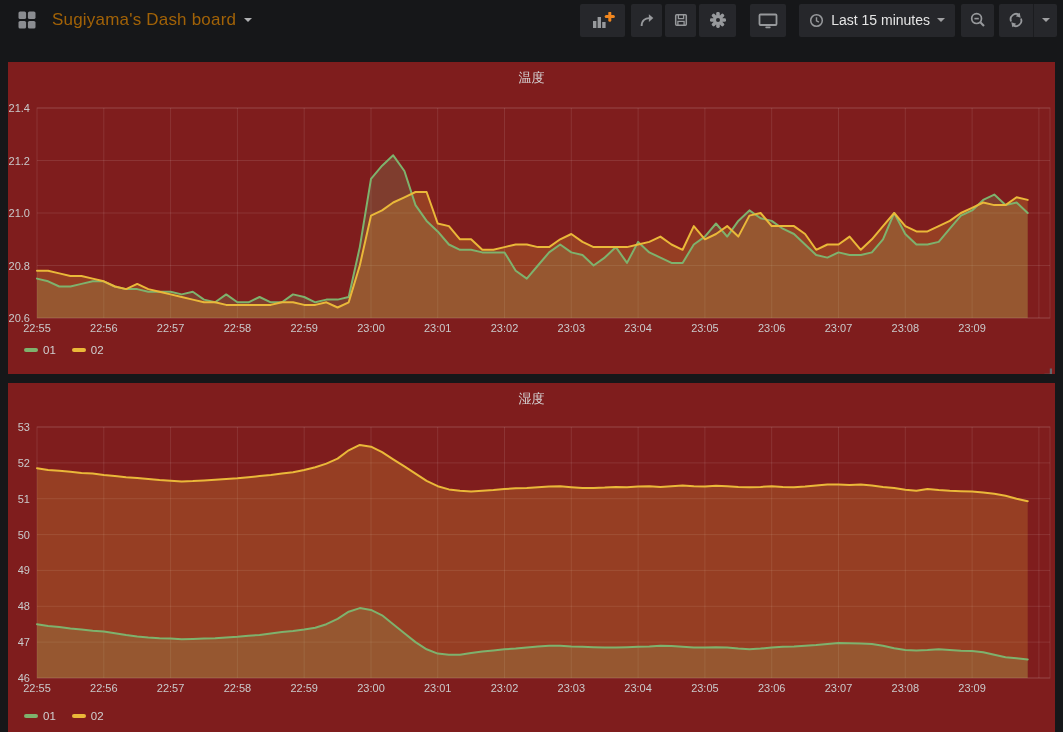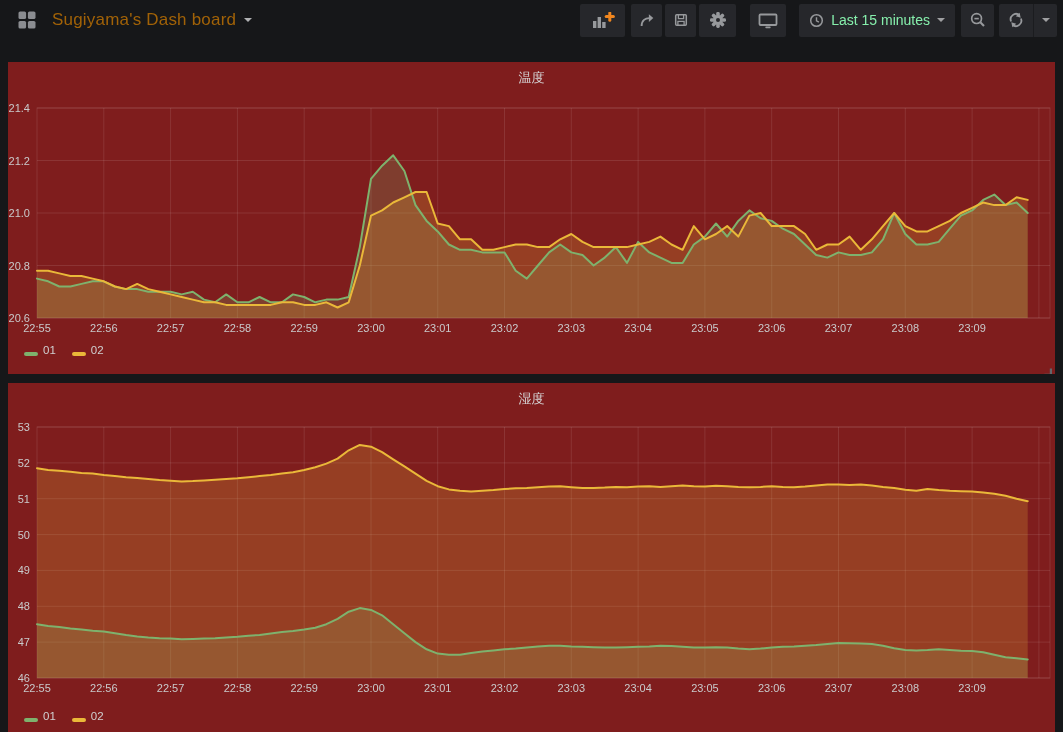--- a/index.html
+++ b/index.html
@@ -16,35 +16,35 @@
   .dash-title-wrap { display:flex; align-items:center; margin-left:8px; cursor:pointer; }
   .dash-title { color:#a16207; font-size:17px; font-weight:500; letter-spacing:.2px; }
   .caret { width:0; height:0; border-left:4px solid transparent; border-right:4px solid transparent; border-top:4px solid #9fa0a2; display:inline-block; }
   .title-caret { margin-left:8px; border-top-color:#b0b1b3; }
   .nav-right { margin-left:auto; display:flex; align-items:center; }
   .nav-btn {
     height:33px; background:#26272b; border:none; border-radius:2px;
     display:flex; align-items:center; justify-content:center;
     color:#97999c; cursor:pointer; flex:none;
   }
-  .time-picker { padding:0 10px; gap:7px; font-size:14px; font-weight:500; color:#86efac; }
+  .time-picker { padding:0 10px; gap:7px; font-size:14px; font-weight:500; color:#e5e5e5; }
   .refresh-group { display:flex; align-items:stretch; background:#26272b; border-radius:2px; height:33px; }
   .refresh-seg { width:34px; display:flex; align-items:center; justify-content:center; cursor:pointer; }
   .refresh-seg + .refresh-seg { width:24px; border-left:1px solid #1b1c1f; }
   
   .dash { padding:22px 8px 0 8px; }
   .panel { position:relative; background:#7f1d1d; margin-bottom:9px; overflow:hidden; }
   .panel-title {
     position:absolute; top:7px; left:0; right:0; text-align:center;
     font-size:13px; font-weight:500; color:#d8d9da; cursor:pointer; z-index:2;
   }
   svg.chart { position:absolute; left:0; top:0; display:block; }
   svg.chart text { font-family:"Liberation Sans","DejaVu Sans",sans-serif; font-size:11px; fill:#c9cacb; }
   .legend { position:absolute; left:16px; display:flex; gap:16px; font-size:11.5px; color:#d0d0d1; z-index:2; }
-  .legend-item { display:flex; align-items:flex-end; gap:5px; cursor:pointer; }
+  .legend-item { display:flex; align-items:center; gap:5px; cursor:pointer; }
   .legend-swatch { width:14px; height:4px; border-radius:2px; display:inline-block; }
   .resize-handle { position:absolute; right:3px; bottom:3px; width:9px; height:9px; cursor:nwse-resize; z-index:2; }
   .icon { display:block; }
 </style>
 </head>
 <body>
 
 <div class="app">
 
   <header class="navbar">

